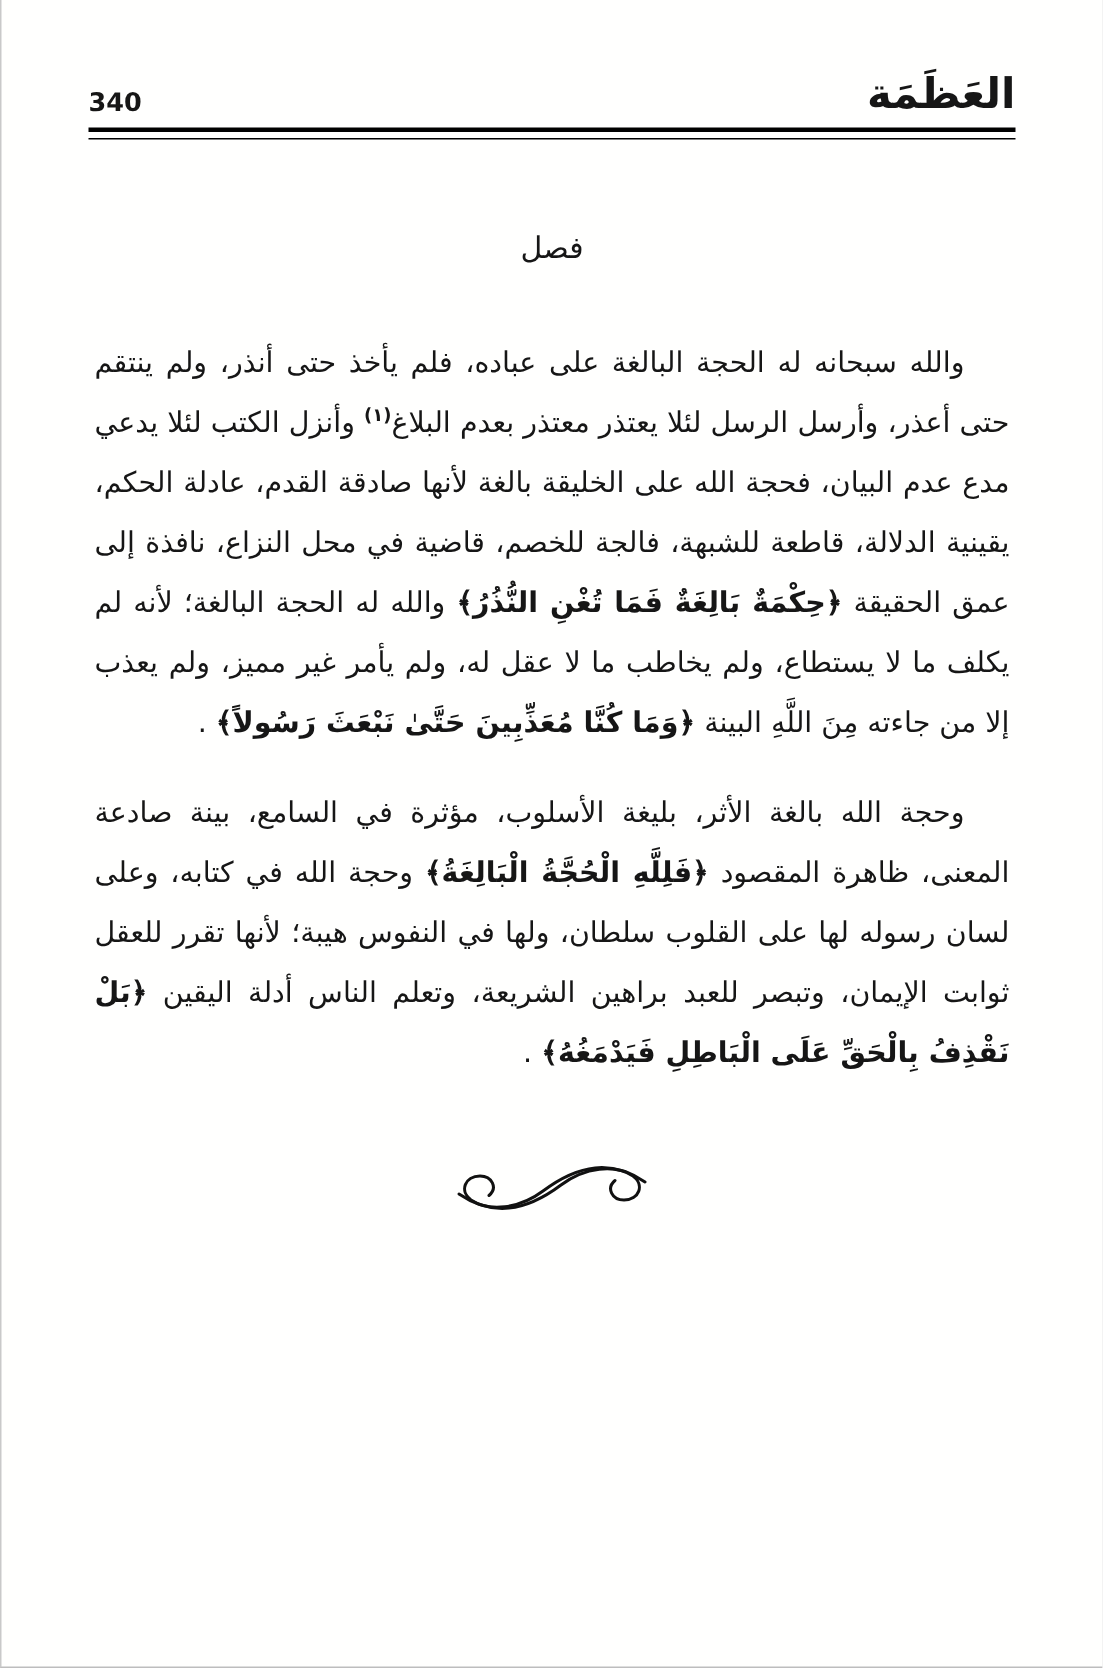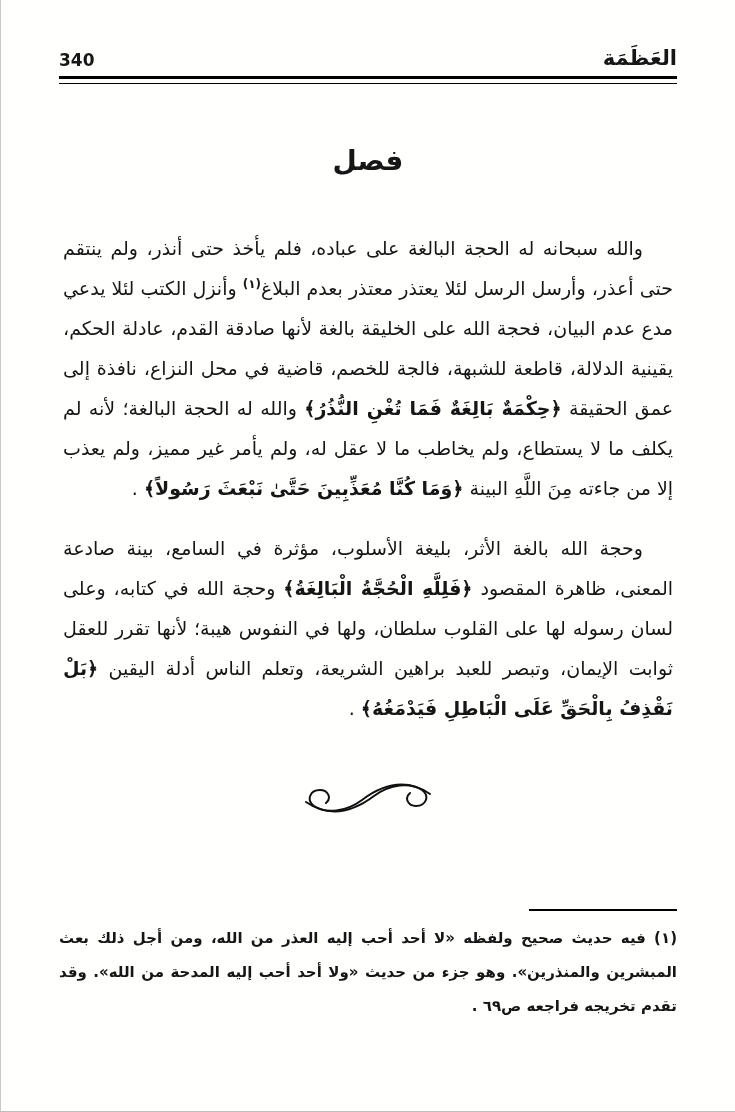--- a/index.html
+++ b/index.html
@@ -17,33 +17,33 @@
     border-left:1px solid #c9c9c9;
     border-bottom:1px solid #bdbdbd;
     overflow:hidden;
   }
   .page-header{
     padding-top:46px;
     display:flex;
     justify-content:space-between;
     align-items:flex-end;
   }
-  .book-title{font-size:21px;font-weight:bold;letter-spacing:0;}
+  .book-title{font-size:28px;font-weight:bold;letter-spacing:0;}
   .page-number{font-size:17px;font-weight:bold;}
   .header-rule{
     margin-top:6px;
     border-top:3px solid #000;
     border-bottom:1.5px solid #000;
     height:4px;
   }
   .section-title{
     margin-top:60px;
     text-align:center;
-    font-size:28px;
-    font-weight:bold;
+    font-size:20px;
+    font-weight:normal;
   }
   .body-paragraph{
     font-size:19px;
     line-height:40px;
     text-align:justify;
     text-indent:30px;
     margin:4px;
   }
   .para-1{margin-top:32px;}
   .para-2{margin-top:16px;}
@@ -94,18 +94,14 @@
 
   <p class="body-paragraph para-2"><span class="seg-text">وحجة الله بالغة الأثر، بليغة الأسلوب، مؤثرة في السامع، بينة صادعة المعنى، ظاهرة المقصود </span><span class="seg-quran">﴿فَلِلَّهِ الْحُجَّةُ الْبَالِغَةُ﴾</span><span class="seg-text"> وحجة الله في كتابه، وعلى لسان رسوله لها على القلوب سلطان، ولها في النفوس هيبة؛ لأنها تقرر للعقل ثوابت الإيمان، وتبصر للعبد براهين الشريعة، وتعلم الناس أدلة اليقين </span><span class="seg-quran">﴿بَلْ نَقْذِفُ بِالْحَقِّ عَلَى الْبَاطِلِ فَيَدْمَغُهُ﴾</span><span class="seg-text"> .</span></p>
 
   <div class="ornament">
     <svg width="140" height="44" viewBox="0 0 140 44">
       <path d="M8 26 C 30 41, 52 38, 76 20 C 92 8, 112 6, 124 14 C 132 20, 128 30, 118 30 C 110 30, 106 22, 112 17" fill="none" stroke="#111" stroke-width="2" stroke-linecap="round"></path>
       <path d="M132 18 C 110 3, 88 6, 64 24 C 48 36, 28 38, 16 30 C 8 24, 12 14, 22 14 C 30 14, 34 22, 28 27" fill="none" stroke="#111" stroke-width="2" stroke-linecap="round"></path>
     </svg>
   </div>
 
-  <div class="footnote-area">
-    <div class="footnote-separator"></div>
-    <p class="footnote-text">(١) فيه حديث صحيح ولفظه «لا أحد أحب إليه العذر من الله، ومن أجل ذلك بعث المبشرين والمنذرين». وهو جزء من حديث «ولا أحد أحب إليه المدحة من الله». وقد تقدم تخريجه فراجعه ص٦٩ .</p>
-  </div>
 
 </div>
 
 </body></html>

